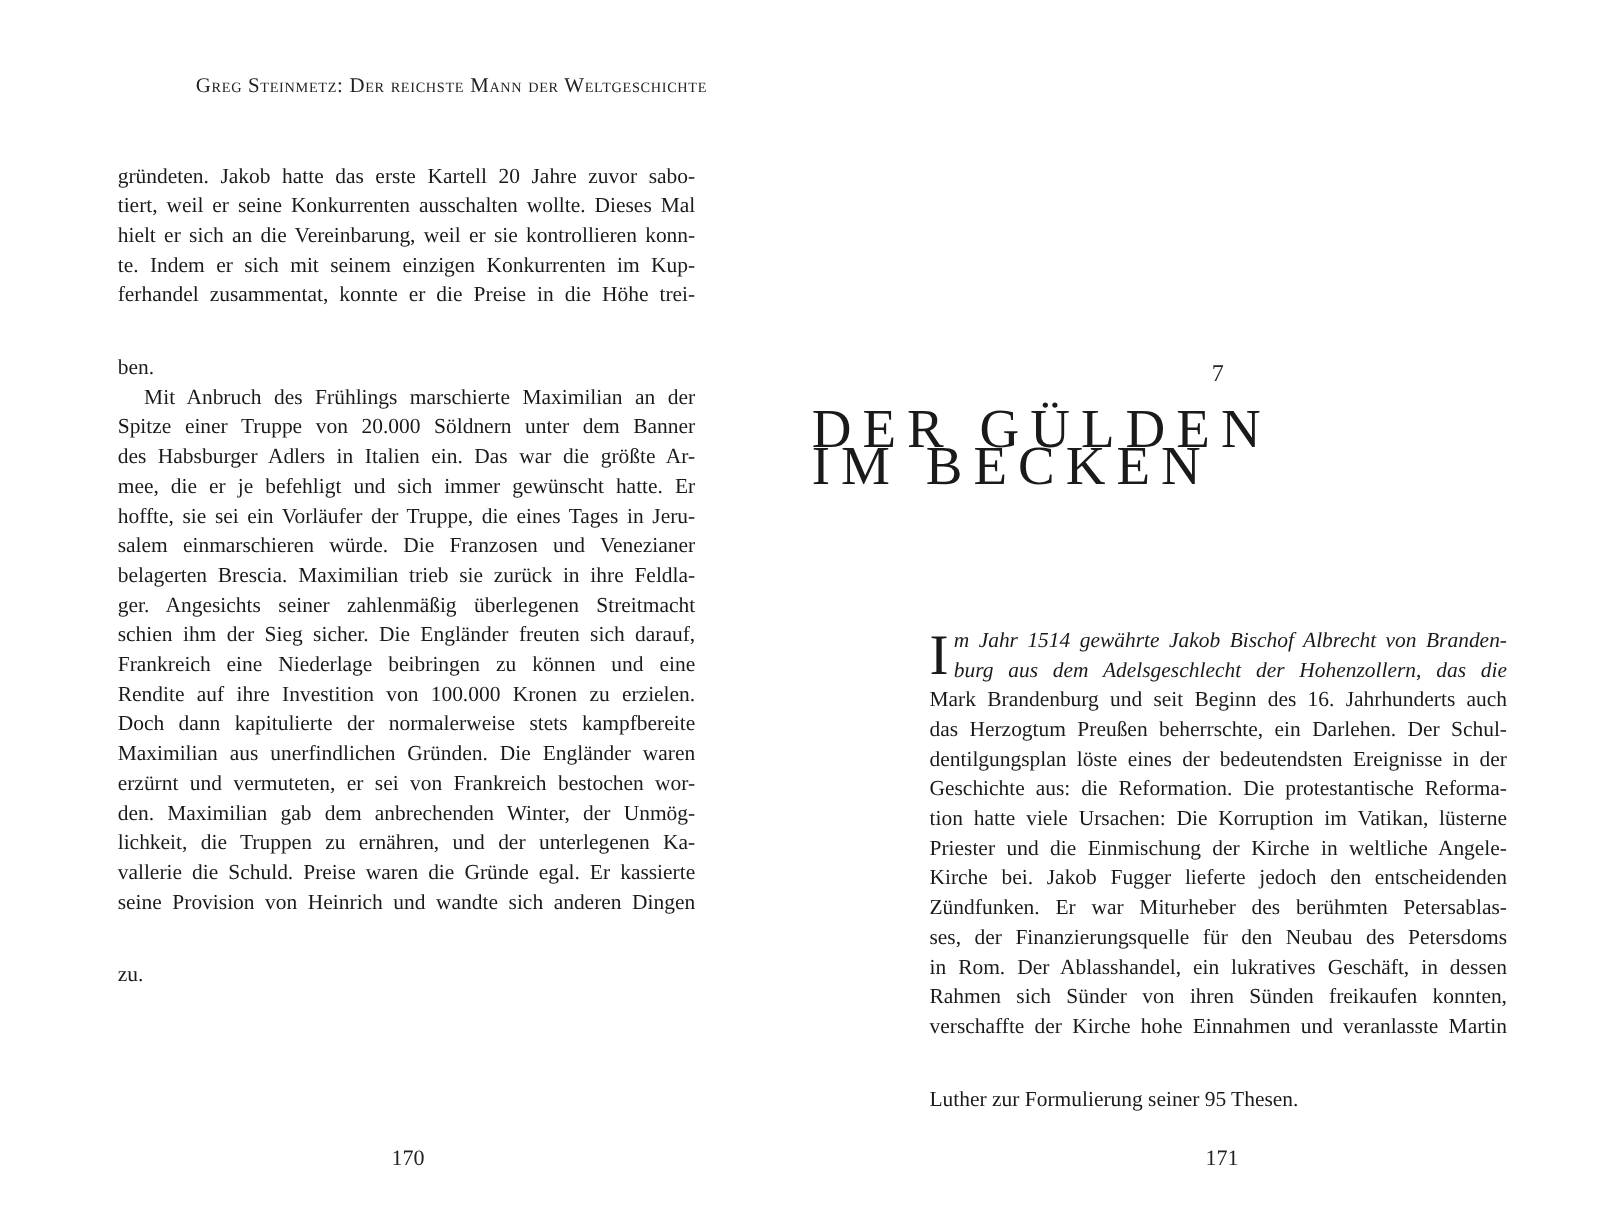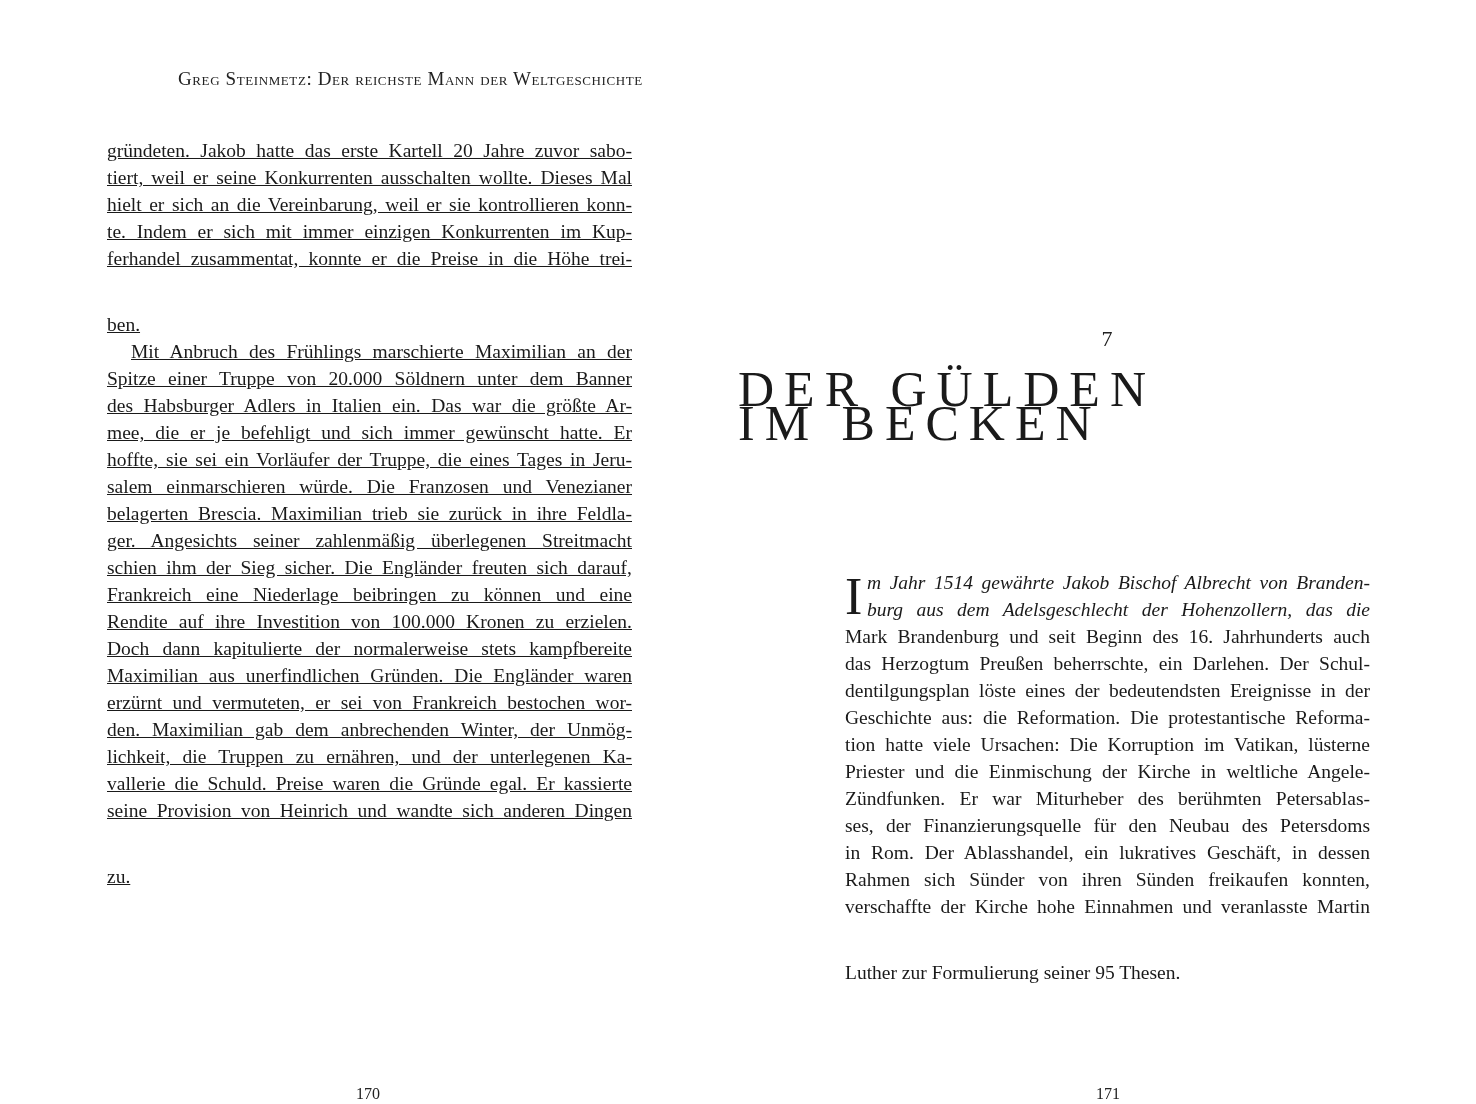--- a/index.html
+++ b/index.html
@@ -27,21 +27,21 @@
       letter-spacing: 0.6px;
       color: #222;
       white-space: nowrap;
     }
     .text-block {
       position: absolute;
       width: 525px;
       font-size: 19.5px;
       line-height: 27px;
     }
-    .page-left .text-block { left: 107px; top: 137px; text-decoration: underline; }
+    .page-left .text-block { left: 107px; top: 147px; }
     .page-right .text-block { left: 107px; top: 569px; }
 
     .line {
       display: block;
       height: 27px;
       text-align: justify;
       text-align-last: justify;
       white-space: nowrap;
     }
     .line.last {
@@ -78,37 +78,36 @@
       left: 0; top: 4px;
       font-size: 52px;
       line-height: 48px;
       color: #1a1a1a;
     }
     .dropcap-line { padding-left: 22px; font-style: italic; }
 
     .page-number {
       position: absolute;
       top: 1042px;
-      font-size: 16px;
+      font-size: 20px;
       color: #222;
-      margin-top: 43px;
     }
     .page-left .page-number { left: 356px; }
     .page-right .page-number { left: 358px; }
   </style>
 </head>
 <body>
 
 <div class="page page-left">
   <div class="running-head">Greg Steinmetz: Der reichste Mann der Weltgeschichte</div>
   <div class="text-block">
     <span class="line">gründeten. Jakob hatte das erste Kartell 20 Jahre zuvor sabo-</span>
     <span class="line">tiert, weil er seine Konkurrenten ausschalten wollte. Dieses Mal</span>
     <span class="line">hielt er sich an die Vereinbarung, weil er sie kontrollieren konn-</span>
-    <span class="line">te. Indem er sich mit immer einzigen Konkurrenten im Kup-</span>
+    <span class="line">te. Indem er sich mit seinem einzigen Konkurrenten im Kup-</span>
     <span class="line">ferhandel zusammentat, konnte er die Preise in die Höhe trei-</span>
     <span class="line last">ben.</span>
     <span class="line indent">Mit Anbruch des Frühlings marschierte Maximilian an der</span>
     <span class="line">Spitze einer Truppe von 20.000 Söldnern unter dem Banner</span>
     <span class="line">des Habsburger Adlers in Italien ein. Das war die größte Ar-</span>
     <span class="line">mee, die er je befehligt und sich immer gewünscht hatte. Er</span>
     <span class="line">hoffte, sie sei ein Vorläufer der Truppe, die eines Tages in Jeru-</span>
     <span class="line">salem einmarschieren würde. Die Franzosen und Venezianer</span>
     <span class="line">belagerten Brescia. Maximilian trieb sie zurück in ihre Feldla-</span>
     <span class="line">ger. Angesichts seiner zahlenmäßig überlegenen Streitmacht</span>
@@ -137,20 +136,21 @@
       <span class="dropcap">I</span>
       <span class="line dropcap-line">m Jahr 1514 gewährte Jakob Bischof Albrecht von Branden-</span>
       <span class="line dropcap-line">burg aus dem Adelsgeschlecht der Hohenzollern, das die</span>
     </div>
     <span class="line">Mark Brandenburg und seit Beginn des 16. Jahrhunderts auch</span>
     <span class="line">das Herzogtum Preußen beherrschte, ein Darlehen. Der Schul-</span>
     <span class="line">dentilgungsplan löste eines der bedeutendsten Ereignisse in der</span>
     <span class="line">Geschichte aus: die Reformation. Die protestantische Reforma-</span>
     <span class="line">tion hatte viele Ursachen: Die Korruption im Vatikan, lüsterne</span>
     <span class="line">Priester und die Einmischung der Kirche in weltliche Angele-</span>
+    <span class="line">Kirche bei. Jakob Fugger lieferte jedoch den entscheidenden</span>
     <span class="line">Zündfunken. Er war Miturheber des berühmten Petersablas-</span>
     <span class="line">ses, der Finanzierungsquelle für den Neubau des Petersdoms</span>
     <span class="line">in Rom. Der Ablasshandel, ein lukratives Geschäft, in dessen</span>
     <span class="line">Rahmen sich Sünder von ihren Sünden freikaufen konnten,</span>
     <span class="line">verschaffte der Kirche hohe Einnahmen und veranlasste Martin</span>
     <span class="line last">Luther zur Formulierung seiner 95 Thesen.</span>
   </div>
   <div class="page-number">171</div>
 </div>
 

